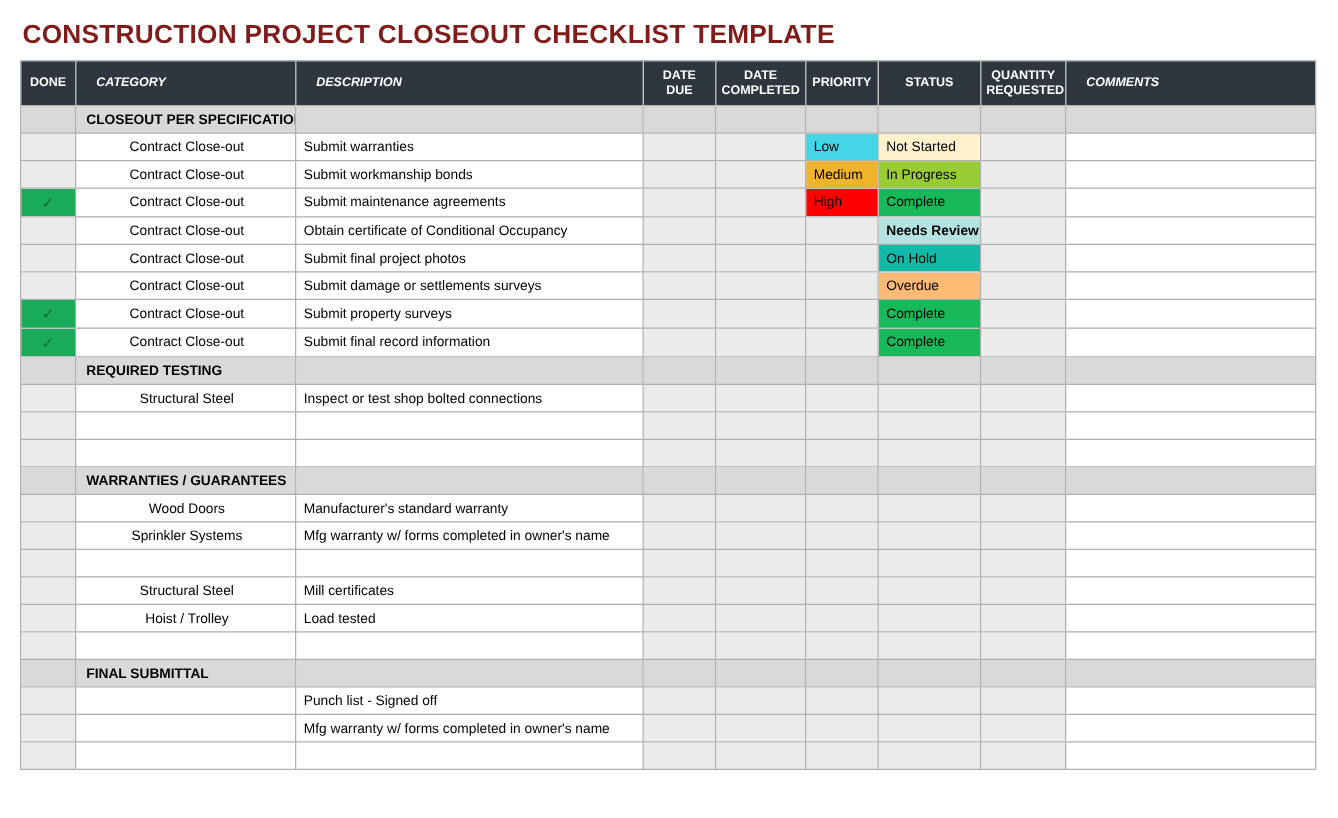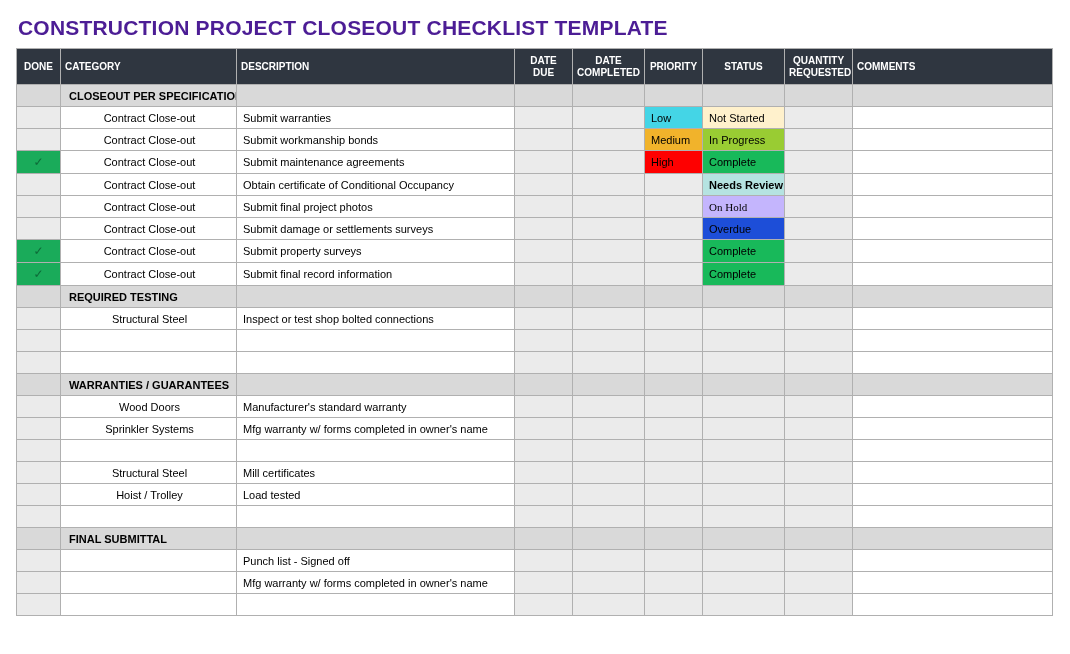--- a/index.html
+++ b/index.html
@@ -8,21 +8,21 @@
     padding: 16px;
     font-family: Arial, Helvetica, sans-serif;
     background: #fff;
     width: 1070px;
   }
   h1.title {
     font-family: "Century Gothic", "Arial", sans-serif;
     font-size: 21px;
     font-weight: bold;
     letter-spacing: 0.2px;
-    color: #4c1d95;
+    color: #7f1d1d;
     margin: 0 0 8px 2px;
   }
   table {
     border-collapse: collapse;
     width: 1036px;
     table-layout: fixed;
   }
   th, td {
     border: 1px solid #b0b0b0;
     font-size: 11px;
@@ -37,21 +37,21 @@
     background: #2f3640;
     color: #fff;
     font-weight: bold;
     text-align: center;
     height: 36px;
     font-size: 10px;
     line-height: 1.2;
     white-space: normal;
     padding: 4px 4px;
   }
-  thead th.left { text-align: left; padding-left: 4px; }
+  thead th.left { text-align: left; padding-left: 16px; font-style: italic; }
   col.c-done { width: 44px; }
   col.c-category { width: 176px; }
   col.c-desc { width: 278px; }
   col.c-due { width: 58px; }
   col.c-comp { width: 72px; }
   col.c-prio { width: 58px; }
   col.c-status { width: 82px; }
   col.c-qty { width: 68px; }
   col.c-comments { width: 200px; }
 
@@ -78,22 +78,22 @@
   
   .prio-low { background: #44d5e6; }
   .prio-medium { background: #f1b32b; }
   .prio-high { background: #fe0000; }
 
   
   .st-notstarted { background: #fff1cc; }
   .st-inprogress { background: #99cc33; }
   .st-complete { background: #18b95a; }
   .st-needsreview { background: #b5e3e1; font-weight: bold; }
-  .st-onhold { background: #c4b5fd; font-family: Liberation Serif, serif; }
-  .st-overdue { background: #1d4ed8; }
+  .st-onhold { background: #14b8a6; }
+  .st-overdue { background: #fdba74; }
 </style>
 </head>
 <body>
 
 <h1 class="title">CONSTRUCTION PROJECT CLOSEOUT CHECKLIST TEMPLATE</h1>
 
 <table>
   <colgroup>
     <col class="c-done">
       <col class="c-category">

